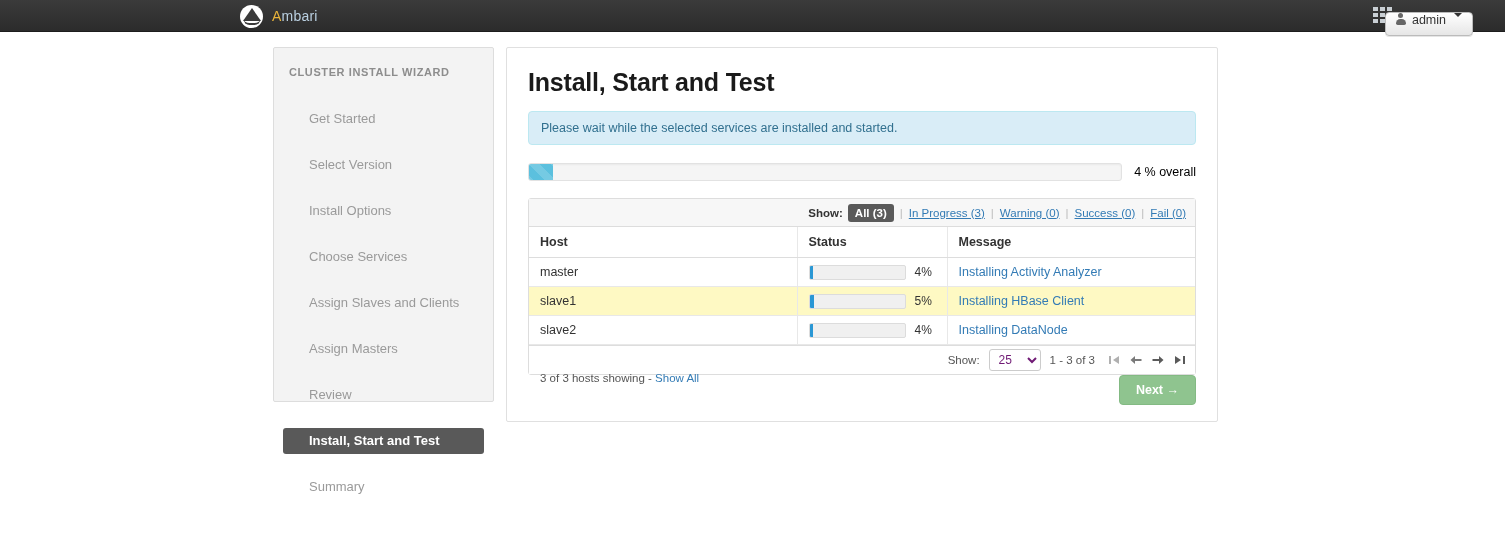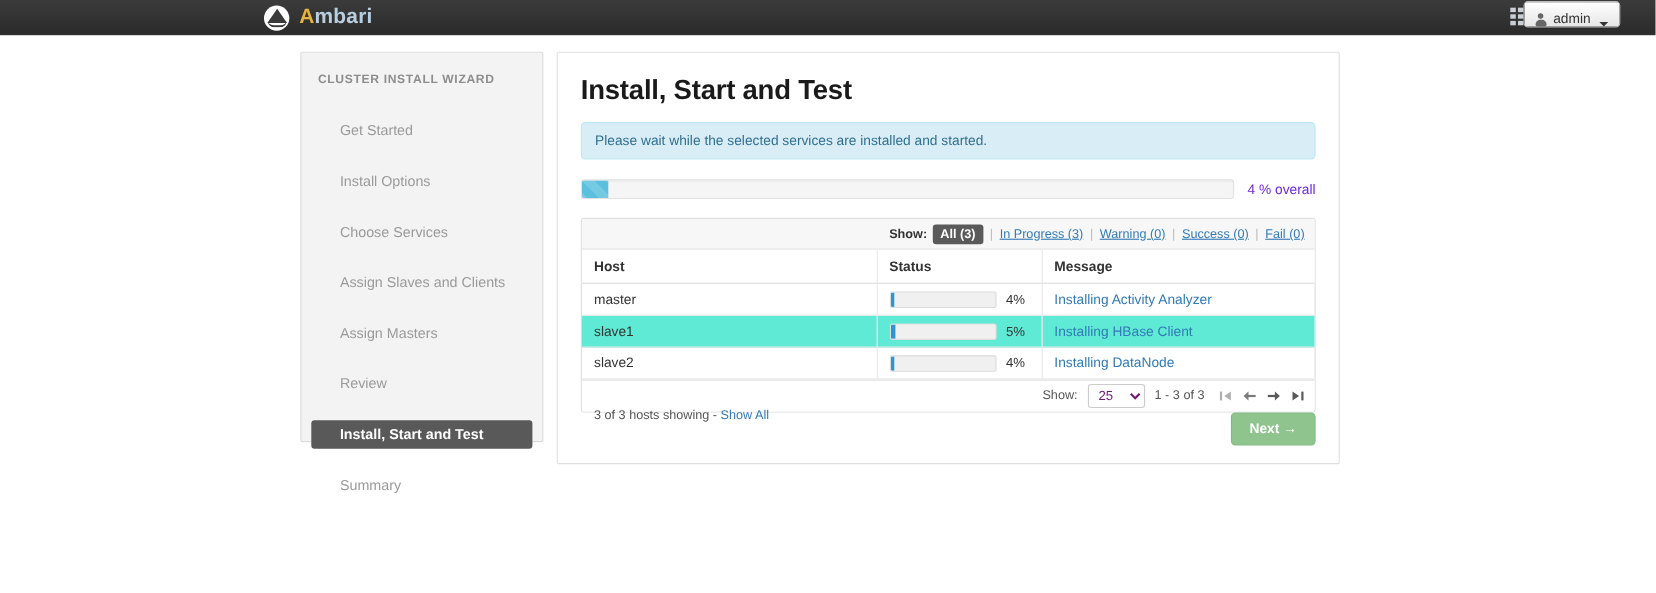--- a/index.html
+++ b/index.html
@@ -35,39 +35,39 @@
     border-right: 9px solid transparent;
     border-bottom: 13px solid #3a3a3a;
   }
   .brand-logo .wing {
     position: absolute; bottom: 3px; left: 50%;
     width: 17px; height: 6px; transform: translateX(-50%);
     border-bottom: 2px solid #3a3a3a;
     border-radius: 0 0 9px 9px;
   }
   .brand-text {
-    font-size: 19px; color: #9fbfd8; font-weight: 700;
+    font-size: 14px; color: #9fbfd8; font-weight: 400;
     letter-spacing: .2px;
   }
   .brand-text .c1 { color: #e8b33a; }
   .brand-text .c2 { color: #b9cfe0; }
 
   .grid-icon {
     position: absolute; right: 112px; top: 7px;
     width: 20px; height: 18px;
     display: grid; grid-template-columns: repeat(3, 5px);
     grid-template-rows: repeat(3, 4px);
     gap: 2px 2px;
   }
   .grid-icon i { background: #c9cfd4; display: block; }
 
   .admin-btn {
-    position: absolute; right: 32px; top: 1px;
+    position: absolute; right: 32px; top: 12px;
     height: 24px; padding: 0 10px;
-    display: flex; align-items: flex-end; gap: 6px;
+    display: flex; align-items: flex-start; gap: 6px;
     background: linear-gradient(to bottom, #ffffff 0%, #e6e6e6 100%);
     border: 1px solid #bbbbbb; border-radius: 4px;
     font-size: 12.5px; color: #333333;
     box-shadow: 0 1px 0 rgba(0,0,0,.1);
     cursor: pointer;
   }
   .user-icon {
     width: 10px; height: 12px; position: relative; display: inline-block;
   }
   .user-icon::before {
@@ -142,21 +142,21 @@
   }
   .progress-inner {
     height: 100%;
     background-color: #5bc0de;
     background-image: linear-gradient(45deg,
       rgba(255,255,255,.16) 25%, transparent 25%,
       transparent 50%, rgba(255,255,255,.16) 50%,
       rgba(255,255,255,.16) 75%, transparent 75%, transparent);
     background-size: 22px 22px;
   }
-  .overall-label { font-size: 12.5px; color: #6d28d9; white-space: nowrap; }
+  .overall-label { font-size: 12.5px; color: #000000; white-space: nowrap; }
 
   
   .panel {
     margin: 17px 21px 0 21px;
     border: 1px solid #dddddd; border-radius: 3px;
     background: #ffffff;
   }
   .panel-head {
     background: #f7f7f7; border-bottom: 1px solid #dddddd;
     height: 28px; display: flex; align-items: center;
@@ -181,21 +181,21 @@
     background: #ffffff; height: 30px;
   }
   table.hosts th:last-child { border-right: none; }
   table.hosts td {
     font-size: 12.5px; color: #333333;
     padding: 6px 11px; border-bottom: 1px solid #e8e8e8;
     border-right: 1px solid #e8e8e8;
     height: 29px; vertical-align: middle;
   }
   table.hosts td:last-child { border-right: none; }
-  table.hosts tr.odd td { background: #5eead4; }
+  table.hosts tr.odd td { background: #fef9c3; }
   .col-host { width: 268px; }
   .col-status { width: 150px; }
   .msg-link { color: #337bb5; text-decoration: none; }
 
   .row-progress {
     display: flex; align-items: center; gap: 9px;
   }
   .row-bar-outer {
     width: 97px; height: 15px;
     background: #f0f0f0; border: 1px solid #dcdcdc; border-radius: 2px;
@@ -265,20 +265,21 @@
     <span class="user-icon"></span>
     <span>admin</span>
     <span class="caret"></span>
   </div>
 </div>
 
 <div class="sidebar">
   <div class="sidebar-title">CLUSTER INSTALL WIZARD</div>
 
   <div class="nav-item">Get Started</div>
+  <div class="nav-item">Select Version</div>
   <div class="nav-item">Install Options</div>
   <div class="nav-item">Choose Services</div>
   <div class="nav-item">Assign Slaves and Clients</div>
   <div class="nav-item">Assign Masters</div>
   <div class="nav-item">Review</div>
   <div class="nav-item active">Install, Start and Test</div>
   <div class="nav-item">Summary</div>
 </div>
 
 <div class="card">

